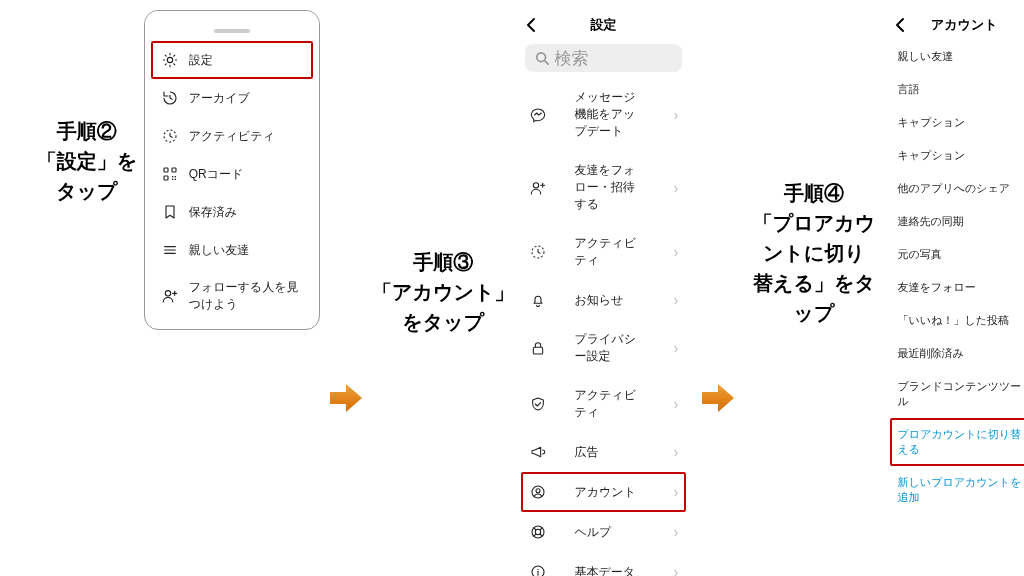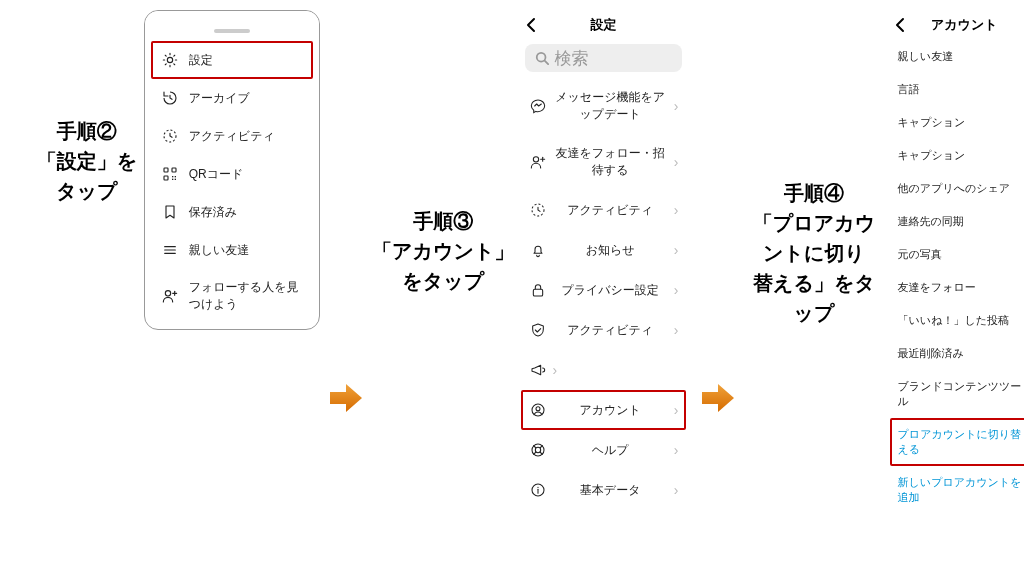--- a/index.html
+++ b/index.html
@@ -112,28 +112,27 @@
     align-items: center;
     padding: 0 10px;
     gap: 6px;
     color: #999;
     font-size: 17px;
   }
   .settings-list { padding: 0 6px; }
   .settings-item {
     display: flex;
     align-items: center;
-    gap: 6px;
+    gap: 28px;
     padding: 9px 6px;
     font-size: 12px;
     color: #222;
     border: 2px solid transparent;
     border-radius: 2px;
     position: relative;
-    text-align: center;
   }
   .settings-item.highlight { border-color: #c40000; }
   .settings-item .icon-slot { width: 18px; height: 18px; display:flex; align-items:center; justify-content:center; color:#222; }
   .settings-item .label { flex: 1; }
   .settings-item .chev {
     color: #bbb;
     font-size: 14px;
   }
 
   
@@ -339,20 +338,21 @@
             <span class="label">アクティビティ</span>
             <span class="chev">›</span>
           </div>
           <div class="settings-item">
             <span class="icon-slot">
               <svg width="16" height="16" viewBox="0 0 24 24">
                 <path d="M3 10v4l4 1 9 4V5l-9 4-4 1z" fill="none" stroke="#222" stroke-width="1.6" stroke-linejoin="round"></path>
                 <path d="M19 9a3 3 0 010 6" fill="none" stroke="#222" stroke-width="1.6" stroke-linecap="round"></path>
               </svg>
             </span>
+            <span class="label">広告</span>
             <span class="chev">›</span>
           </div>
           <div class="settings-item highlight">
             <span class="icon-slot">
               <svg width="16" height="16" viewBox="0 0 24 24">
                 <circle cx="12" cy="12" r="9" fill="none" stroke="#222" stroke-width="1.6"></circle>
                 <circle cx="12" cy="10" r="3" fill="none" stroke="#222" stroke-width="1.6"></circle>
                 <path d="M6 19c1.2-2.5 3.4-4 6-4s4.8 1.5 6 4" fill="none" stroke="#222" stroke-width="1.6" stroke-linecap="round"></path>
               </svg>
             </span>

